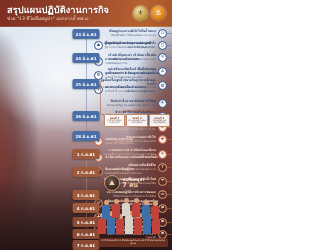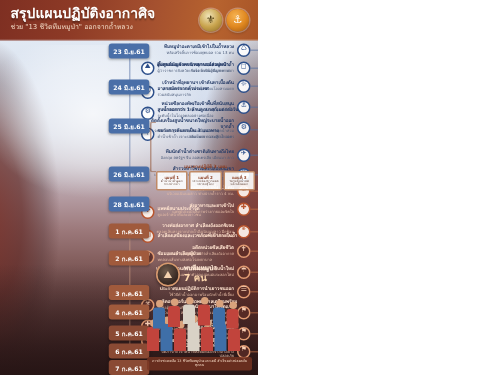--- a/index.html
+++ b/index.html
@@ -206,21 +206,21 @@
 
 <div id="poster">
 
   <div class="cave-left"></div>
   <div class="cave-right"></div>
   <div class="mist"></div>
   <div class="floor"></div>
 
   <div id="header">
     <div class="hdr-text">
-      <div class="hdr-title">สรุปแผนปฏิบัติงอากาศิจ</div>
+      <div class="hdr-title">สรุปแผนปฏิบัติงานการกิจ</div>
       <div class="hdr-sub">ช่วย "13 ชีวิตทีมหมูป่า" ออกจากถ้ำหลวง</div>
     </div>
     <div class="hdr-logos">
       <div class="logo a">⚜</div>
       <div class="logo b">⚓</div>
     </div>
   </div>
 
   <div id="body">
     <div class="spine"></div>

